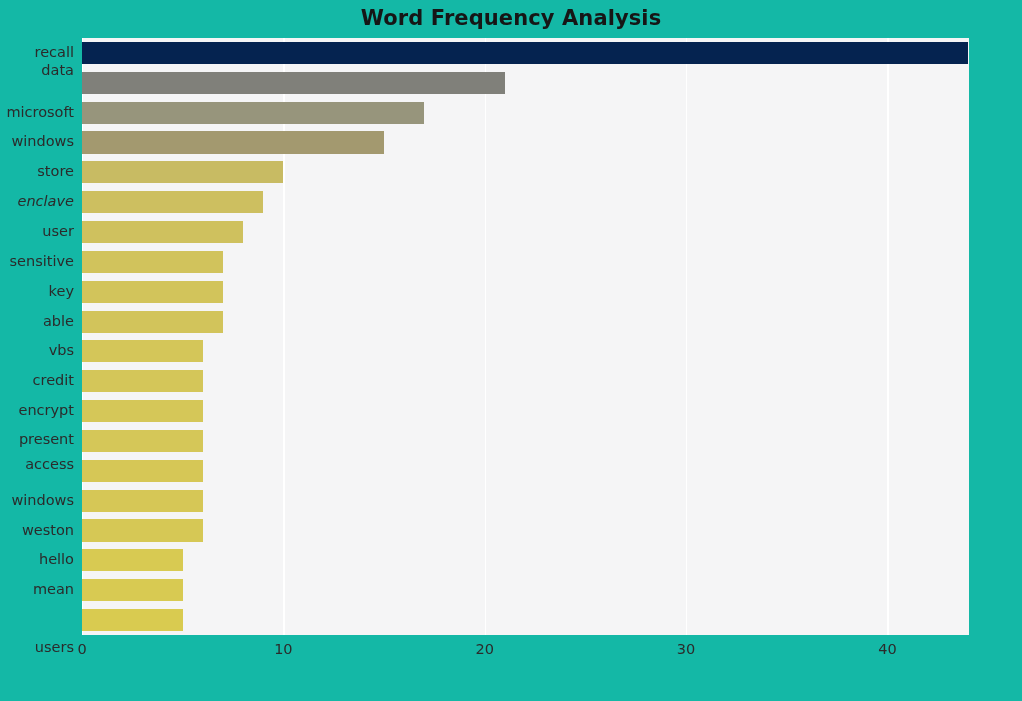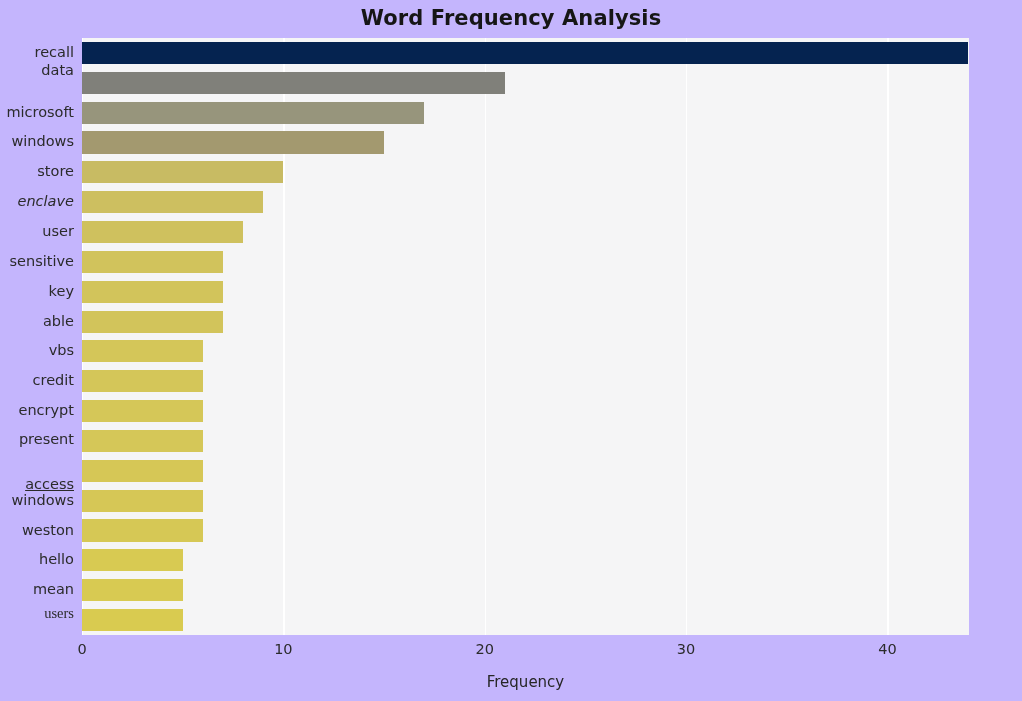--- a/index.html
+++ b/index.html
@@ -11,21 +11,21 @@
     width: 1022px;
     height: 701px;
     font-family: "DejaVu Sans", "Liberation Sans", sans-serif;
     overflow: hidden;
   }
 
   #figure {
     position: relative;
     width: 1022px;
     height: 701px;
-    background: #c4b5fd;
+    background: #14b8a6;
   }
 
   
   #chart-title {
     position: absolute;
     left: 0;
     top: 6px;
     width: 1022px;
     text-align: center;
     font-size: 21px;
@@ -204,31 +204,30 @@
       <div class="y-tick" style="top: 125.325px; padding-left: 36px;">store</div>
       <div class="y-tick" style="top: 155.175px; font-style: italic;">enclave</div>
       <div class="y-tick" style="top: 185.025px;">user</div>
       <div class="y-tick" style="top: 214.875px;">sensitive</div>
       <div class="y-tick" style="top: 244.725px;">key</div>
       <div class="y-tick" style="top: 274.575px;">able</div>
       <div class="y-tick" style="top: 304.425px;">vbs</div>
       <div class="y-tick" style="top: 334.275px;">credit</div>
       <div class="y-tick" style="top: 364.125px;">encrypt</div>
       <div class="y-tick" style="top: 393px;">present</div>
-      <div class="y-tick" style="top: 438px; text-decoration: underline;">access</div>
+      <div class="y-tick" style="top: 418px;">access</div>
       <div class="y-tick" style="top: 453.675px;">windows</div>
       <div class="y-tick" style="top: 483.525px;">weston</div>
       <div class="y-tick" style="top: 513.375px;">hello</div>
       <div class="y-tick" style="top: 543.225px;">mean</div>
-      <div class="y-tick" style="top: 567px; font-family: Liberation Serif, serif;">users</div>
+      <div class="y-tick" style="top: 601px;">users</div>
     </div>
 
   <div id="x-axis">
       <div class="x-tick" style="left: 0px;">0</div>
       <div class="x-tick" style="left: 201.362px;">10</div>
       <div class="x-tick" style="left: 402.724px;">20</div>
       <div class="x-tick" style="left: 604.086px;">30</div>
       <div class="x-tick" style="left: 805.448px;">40</div>
     </div>
 
-  <div id="x-axis-label">Frequency</div>
 
 </div>
 
 </body></html>

